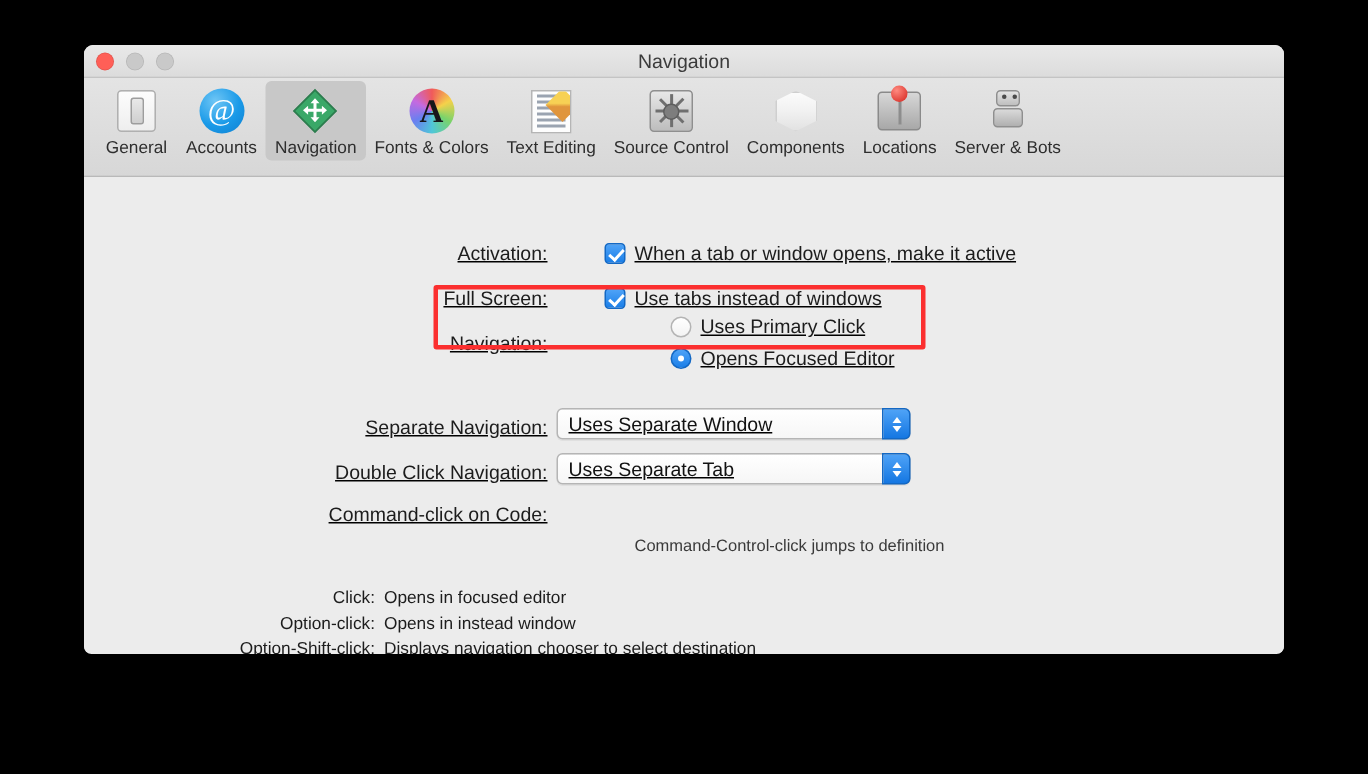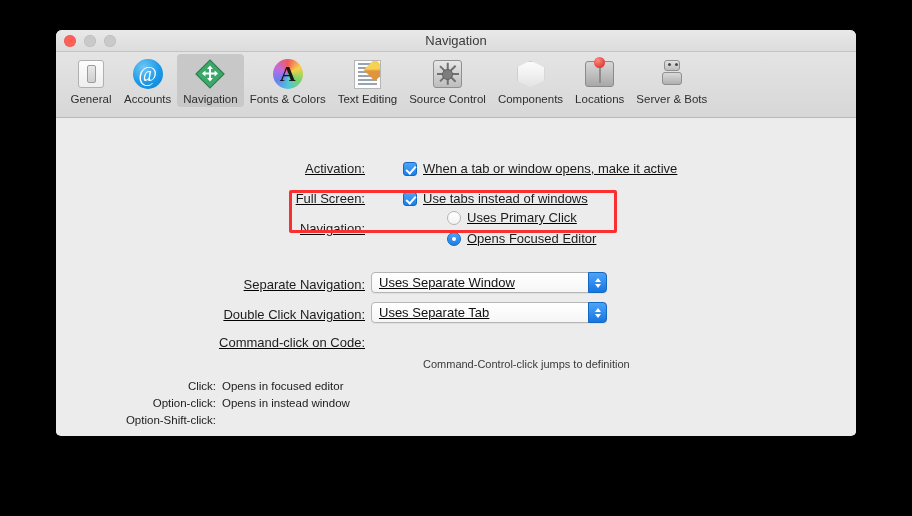--- a/index.html
+++ b/index.html
@@ -473,31 +473,32 @@
         </span>
       </div>
     </div>
 
     <div class="row" style="top:214px;">
       <div class="lbl" style="padding-top:3px;">Command-click on Code:</div>
     </div>
 
     <div class="hint" style="left:324px; top:240px;margin-left:43px;">Command-Control-click jumps to definition</div>
 
-    <div class="help" style="top:260px;">
+    <div class="help" style="top:273px;padding-left:34px;">
       <div class="help-row">
         <div class="help-key">Click:</div>
         <div class="help-val">Opens in focused editor</div>
       </div>
       <div class="help-row">
         <div class="help-key">Option-click:</div>
         <div class="help-val">Opens in instead window</div>
       </div>
       <div class="help-row">
         <div class="help-key">Option-Shift-click:</div>
+        <div class="help-val">Displays navigation chooser to select destination</div>
       </div>
 
     </div>
 
   </div>
 </div>
 
 <div class="annotation" style="left:289px; top:190px; width:328px; height:43px;"></div>
 
 </body></html>

